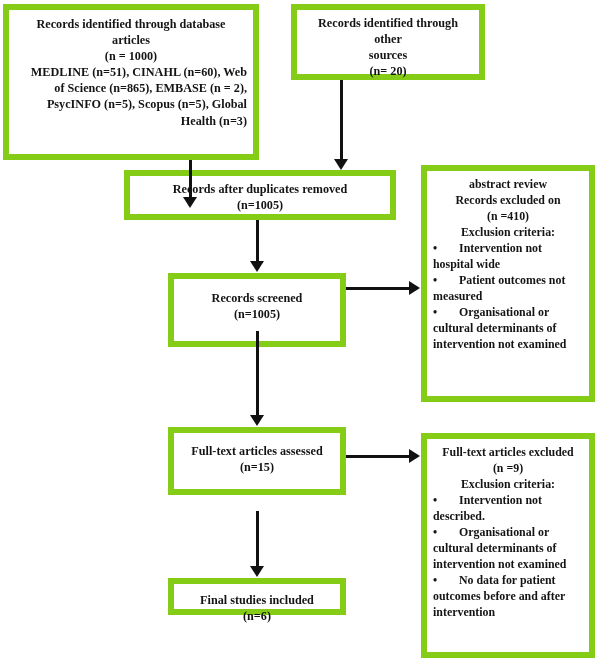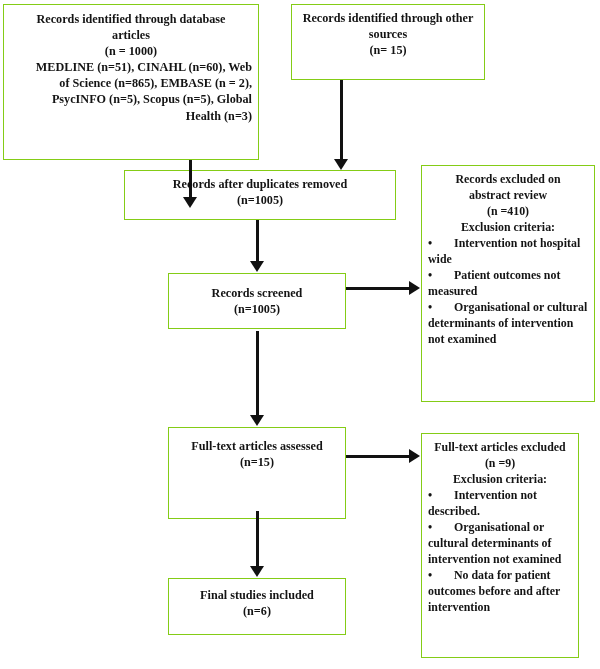--- a/index.html
+++ b/index.html
@@ -14,42 +14,42 @@
   #canvas {
     position: relative;
     width: 600px;
     height: 669px;
     background: #ffffff;
     overflow: hidden;
   }
   .box {
     position: absolute;
     box-sizing: border-box;
-    border: 1px solid #84cc16;
+    border: 6px solid #84cc16;
     background: #ffffff;
     font-weight: bold;
     font-size: 12.2px;
     line-height: 1.32;
     color: #141414;
   }
   .box .inner {
     padding: 5px 7px;
   }
   .ctr { text-align: center; }
   .lft { text-align: right; }
 
   
   #box-db        { left: 3px;   top: 4px;   width: 256px; height: 156px; }
   #box-other     { left: 291px; top: 4px;   width: 194px; height: 76px;  }
   #box-dupes     { left: 124px; top: 170px; width: 272px; height: 50px;  }
-  #box-screened  { left: 168px; top: 273px; width: 178px; height: 56px;  }
+  #box-screened  { left: 168px; top: 273px; width: 178px; height: 74px;  }
   #box-excl-abs  { left: 421px; top: 165px; width: 174px; height: 237px; }
-  #box-fulltext  { left: 168px; top: 427px; width: 178px; height: 92px;  }
-  #box-excl-ft   { left: 421px; top: 433px; width: 158px; height: 225px; }
-  #box-final     { left: 168px; top: 578px; width: 178px; height: 57px;  }
+  #box-fulltext  { left: 168px; top: 427px; width: 178px; height: 68px;  }
+  #box-excl-ft   { left: 421px; top: 433px; width: 174px; height: 225px; }
+  #box-final     { left: 168px; top: 578px; width: 178px; height: 37px;  }
 
   #box-db .inner       { padding: 6px 6px 0 6px; }
   #box-excl-abs .inner { padding: 5px 6px 0 6px; font-size: 11.9px; line-height: 1.345; }
   #box-excl-ft .inner  { padding: 5px 6px 0 6px; font-size: 11.9px; line-height: 1.345; }
 
   .line {
     position: absolute;
     background: #111111;
   }
   .vline { width: 3px; }
@@ -96,42 +96,42 @@
       <div class="lft">of Science (n=865), EMBASE (n = 2),</div>
       <div class="lft">PsycINFO (n=5), Scopus (n=5), Global</div>
       <div class="lft">Health (n=3)</div>
     </div>
   </div>
 
   <div class="box" id="box-other">
     <div class="inner ctr">
       <div>Records identified through other</div>
       <div>sources</div>
-      <div>(n= 15)</div>
+      <div>(n= 20)</div>
     </div>
   </div>
 
   <div class="box" id="box-dupes">
     <div class="inner ctr">
       <div>Records after duplicates removed</div>
       <div>(n=1005)</div>
     </div>
   </div>
 
   <div class="box" id="box-screened">
     <div class="inner ctr" style="padding-top:11px;">
       <div>Records screened</div>
       <div>(n=1005)</div>
     </div>
   </div>
 
   <div class="box" id="box-excl-abs">
     <div class="inner">
+      <div class="ctr">abstract review</div>
       <div class="ctr">Records excluded on</div>
-      <div class="ctr">abstract review</div>
       <div class="ctr">(n =410)</div>
       <div class="ctr">Exclusion criteria:</div>
 
       <div class="bullet-row">
         <span class="bdot">•</span><span class="bullet-body">Intervention not hospital wide</span>
       </div>
       <div class="bullet-row">
         <span class="bdot">•</span><span class="bullet-body">Patient outcomes not measured</span>
       </div>
       <div class="bullet-row">

